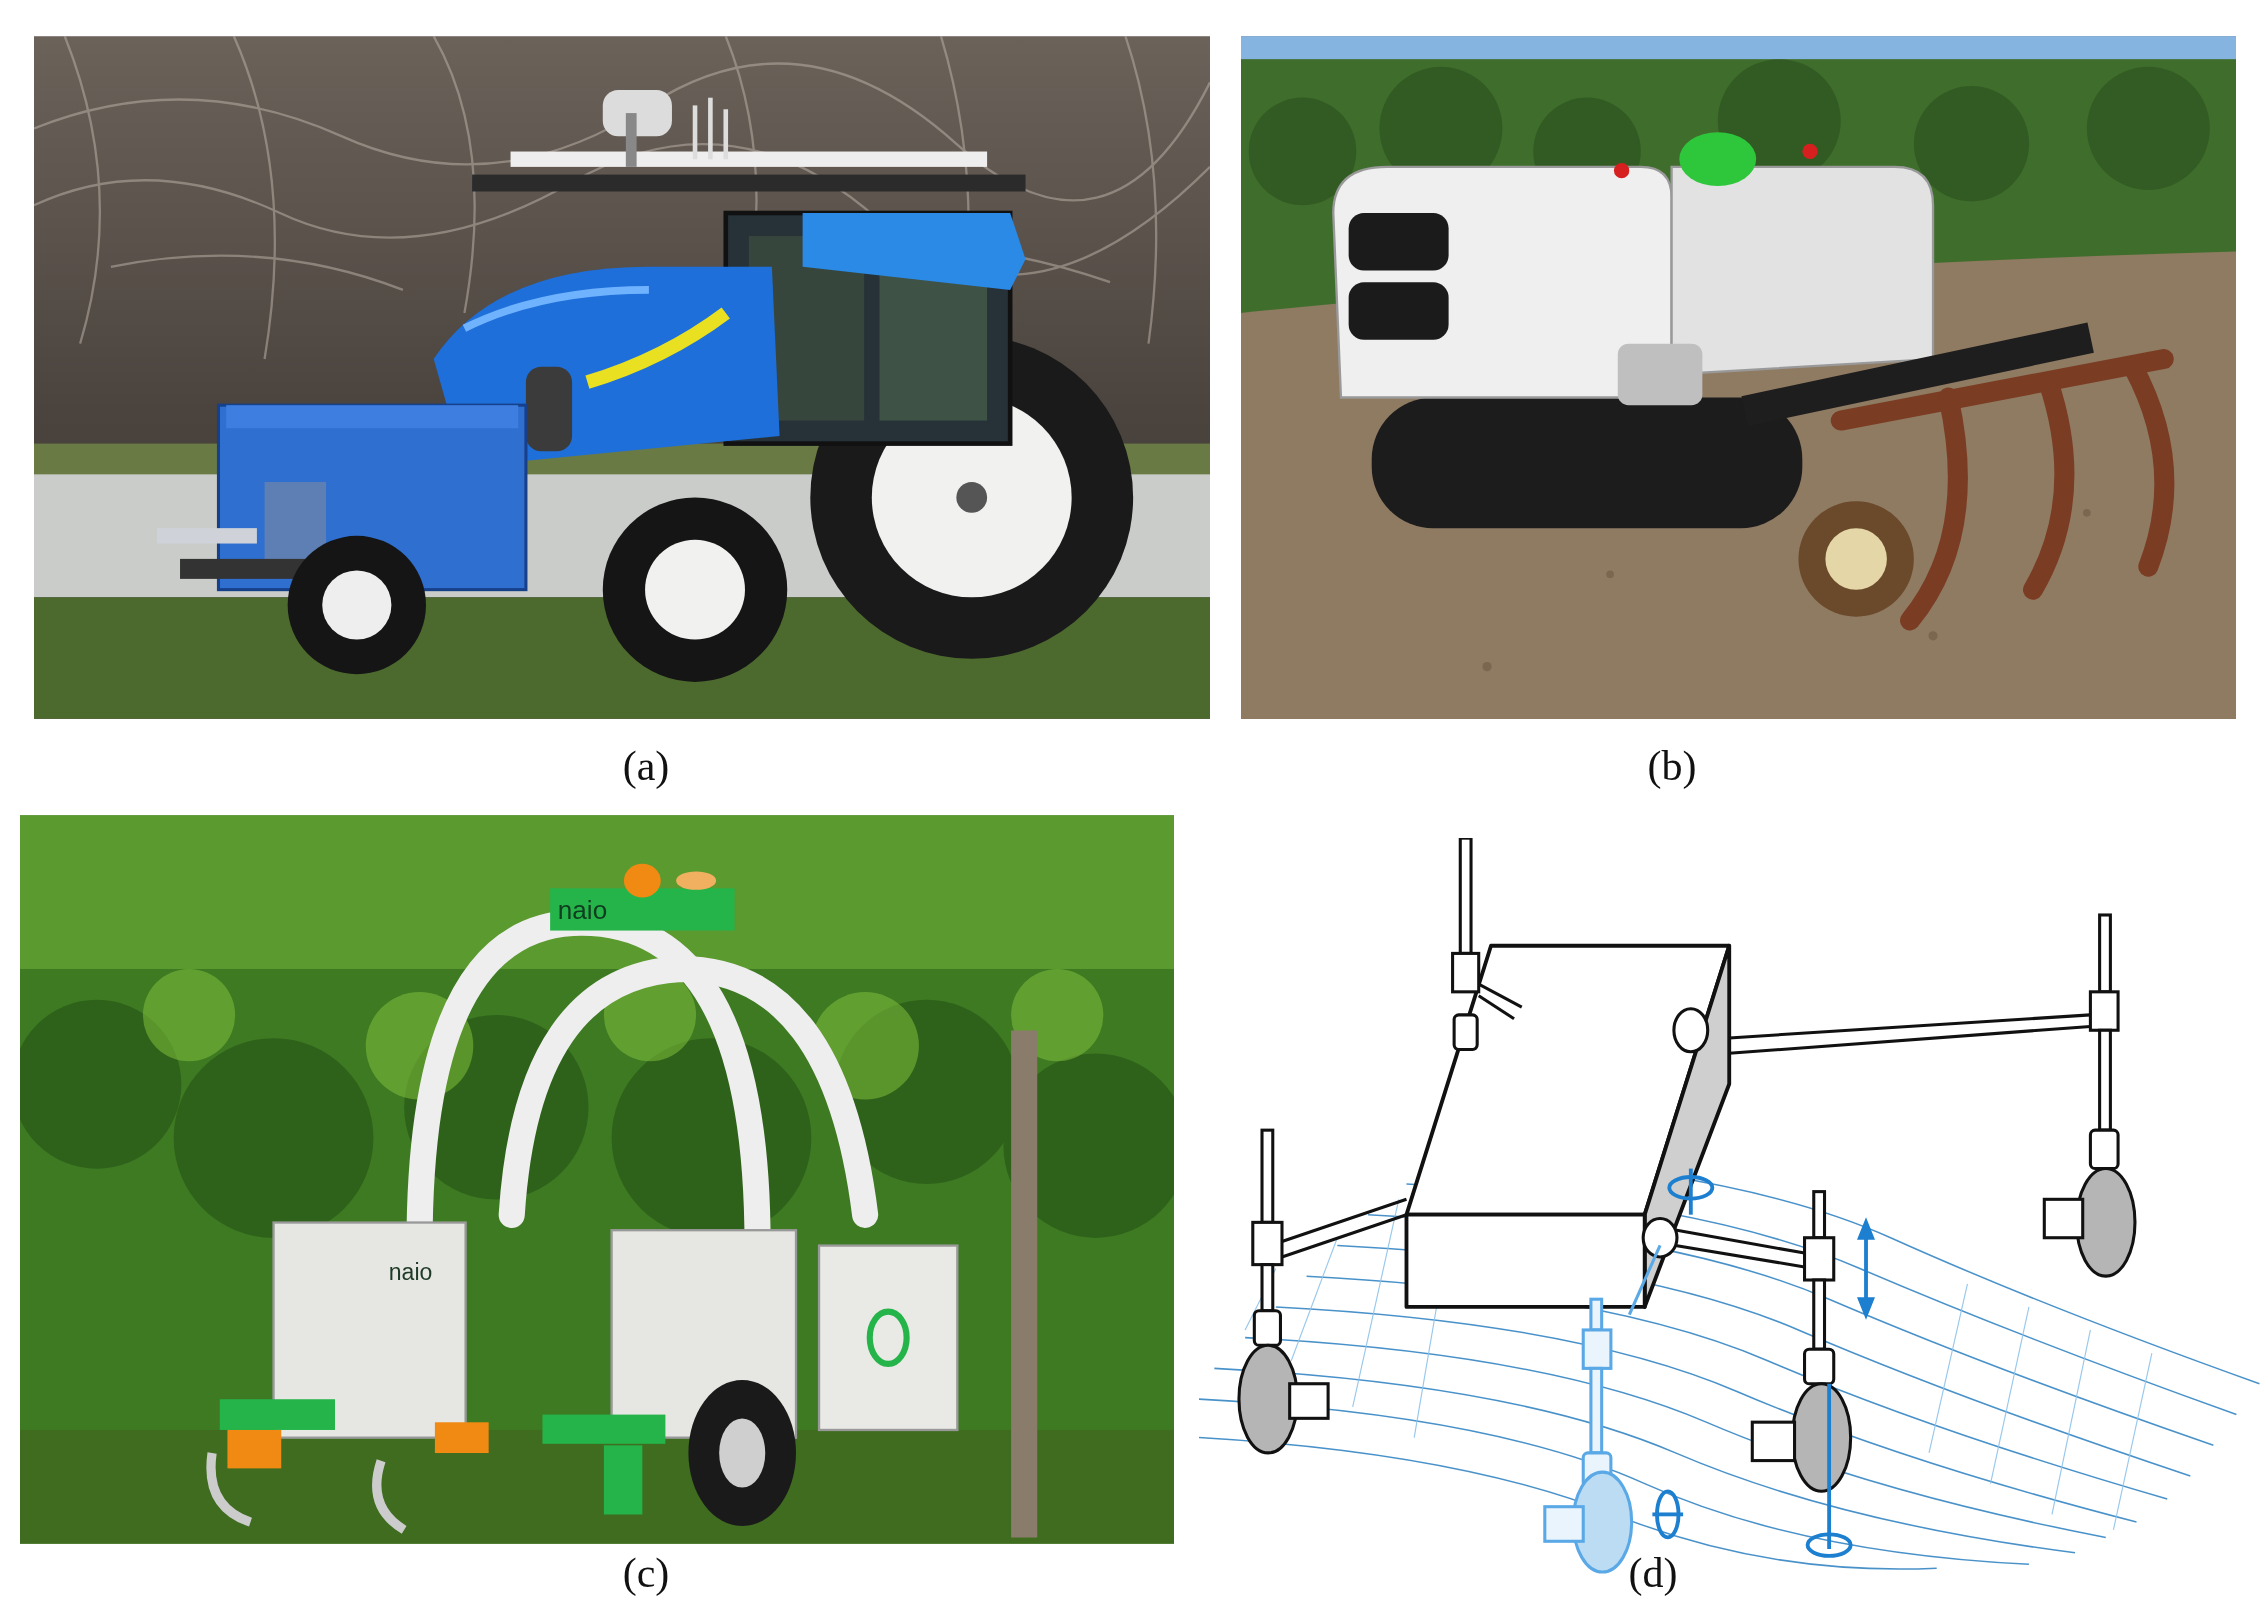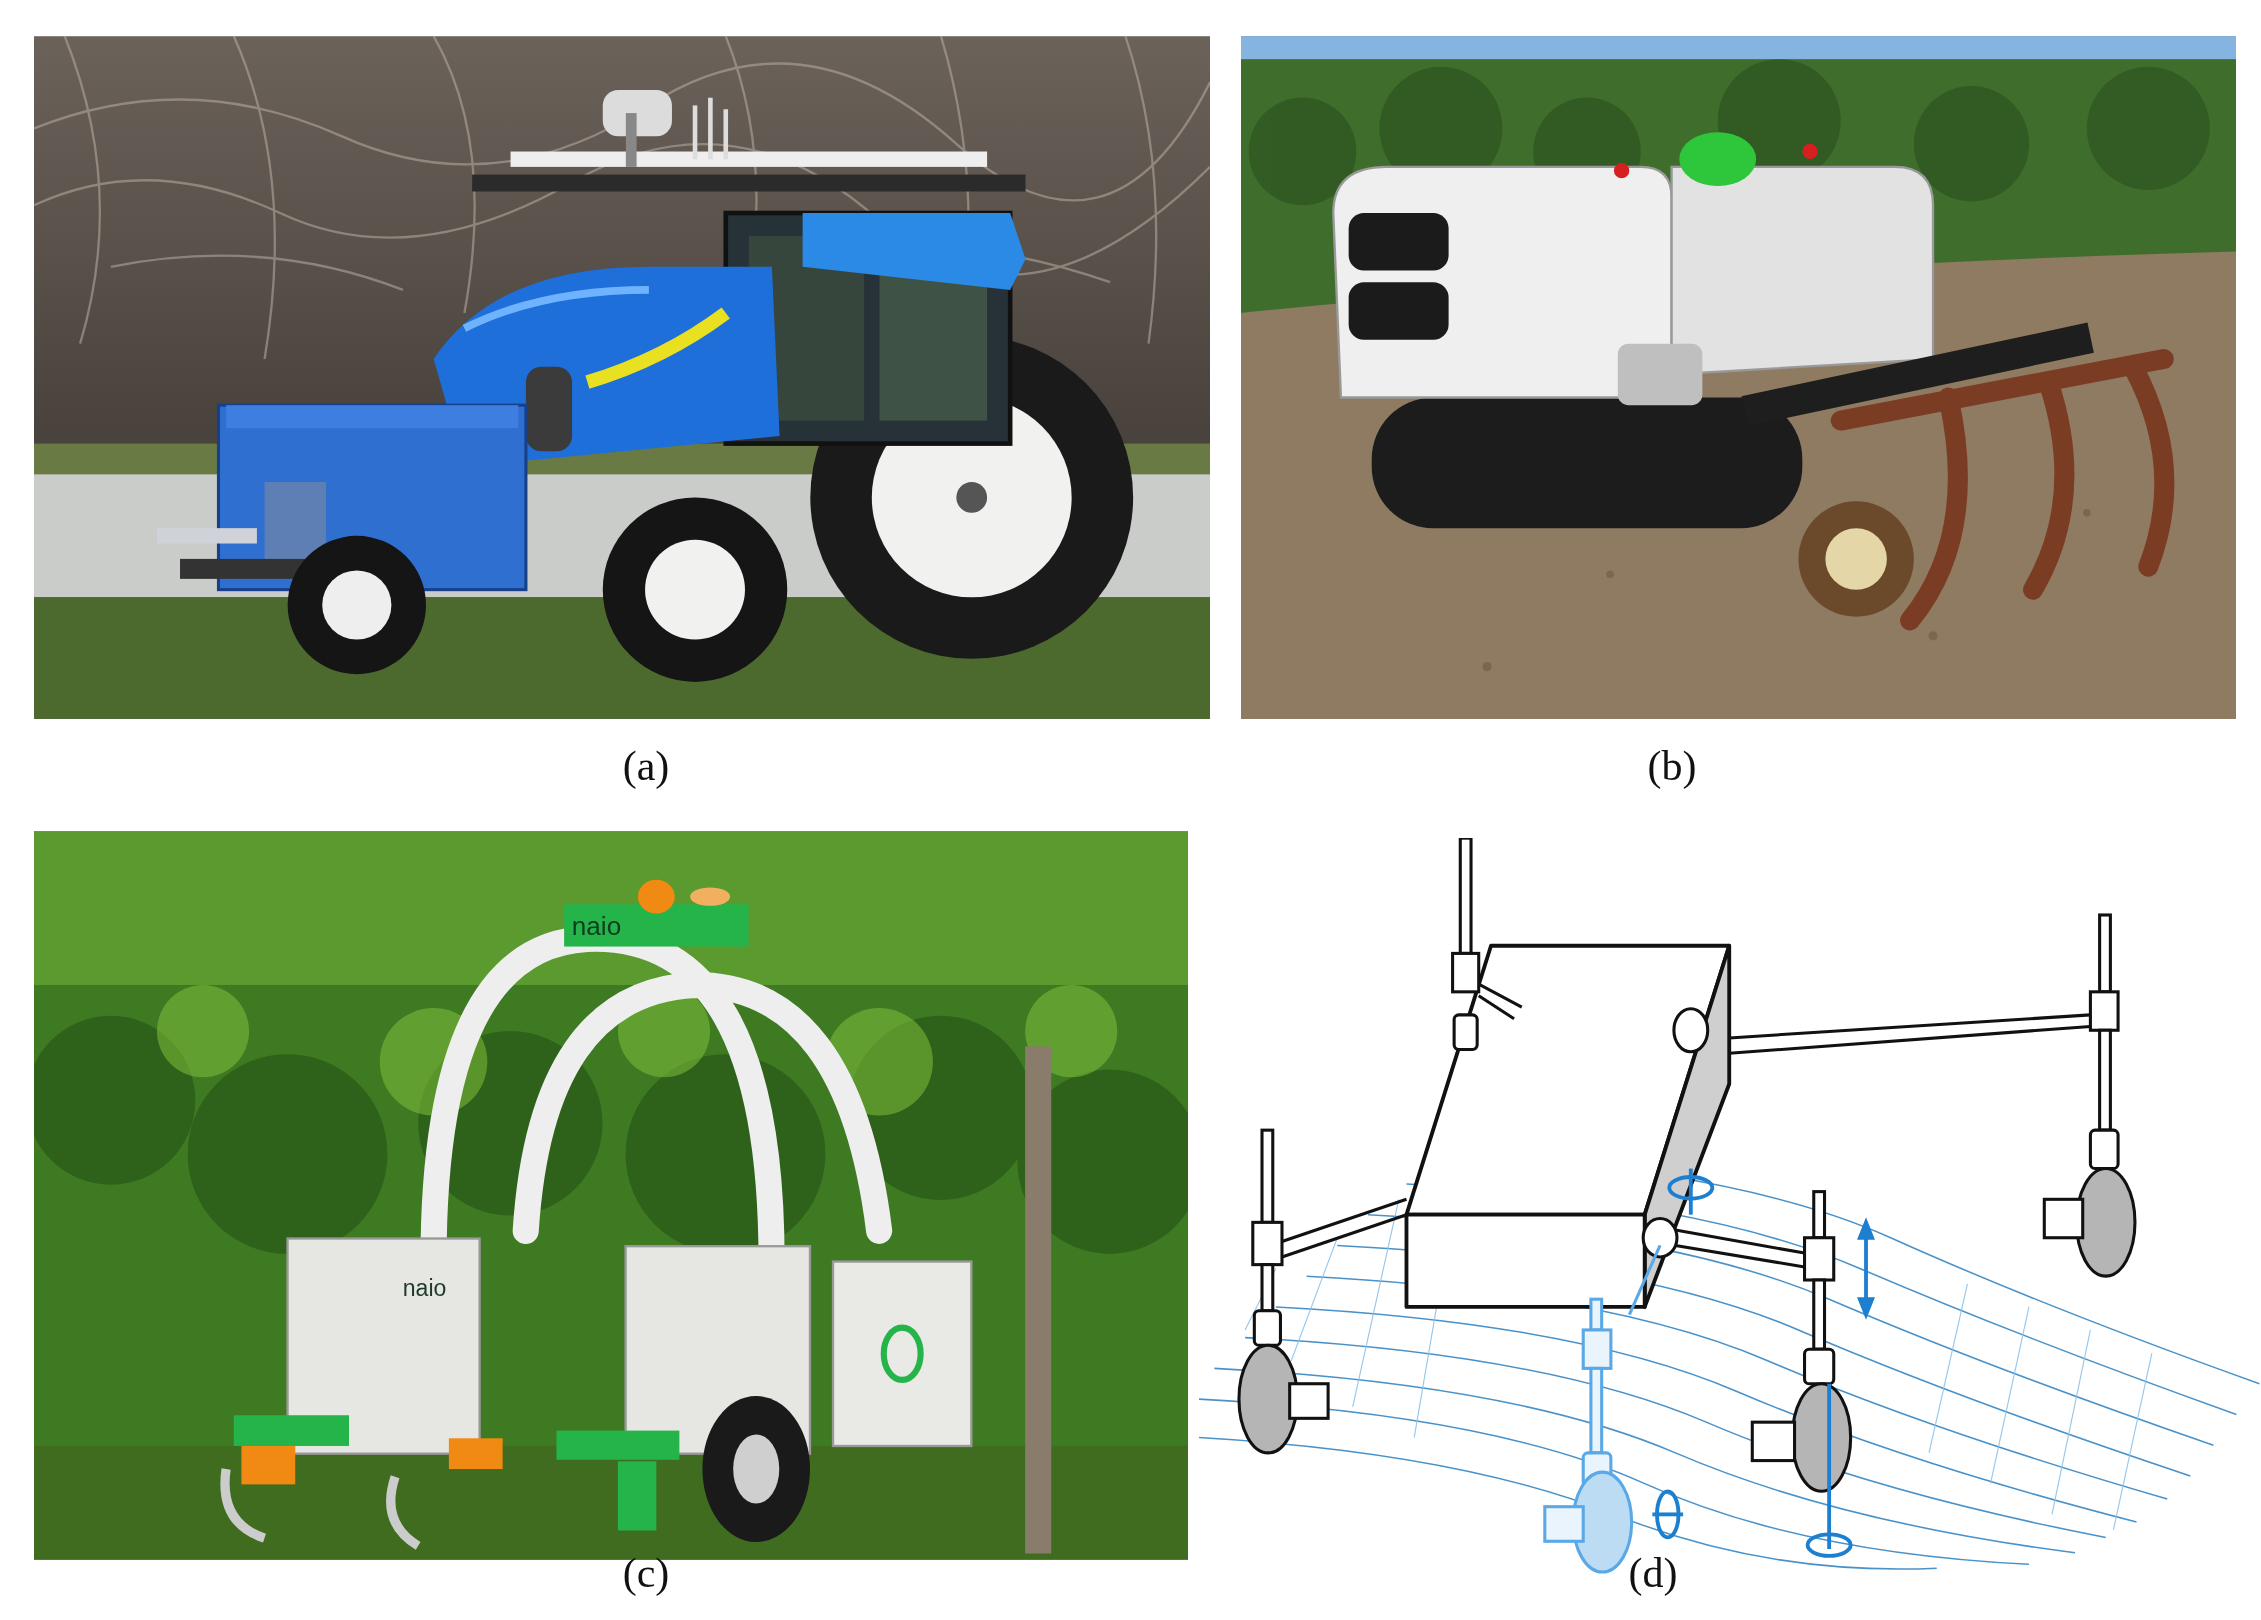--- a/index.html
+++ b/index.html
@@ -119,21 +119,21 @@
       <path d="M1050 450 Q1100 600 1030 720"></path>
         <path d="M1160 430 Q1230 560 1180 690"></path>
     </g>
     <rect x="650" y="420" width="460" height="40" fill="#1e1e1e" transform="rotate(-12 880 440)"></rect>
     <circle cx="800" cy="680" r="75" fill="#6a4a2a"></circle>
     <circle cx="800" cy="680" r="40" fill="#e5d6a8"></circle>
   </svg>
 </div>
 <div class="caption" style="left:1595px;top:742px;">(b)</div>
 
-<div class="panel" style="left:34px;top:815px;width:1154px;height:729px;margin-top:16px;">
+<div class="panel" style="left:20px;top:815px;width:1154px;height:729px;">
   <svg width="1154" height="729" viewBox="0 0 1502 948">
     <rect width="1502" height="948" fill="#3d7a22"></rect>
     <rect width="1502" height="200" fill="#5b9a2e"></rect>
     <g fill="#2a5a18" opacity="0.75">
       <circle cx="100" cy="350" r="110"></circle>
         <circle cx="330" cy="420" r="130"></circle>
         <circle cx="620" cy="380" r="120"></circle>
       <circle cx="900" cy="420" r="130"></circle>
         <circle cx="1180" cy="360" r="120"></circle>
         <circle cx="1400" cy="430" r="120"></circle>

